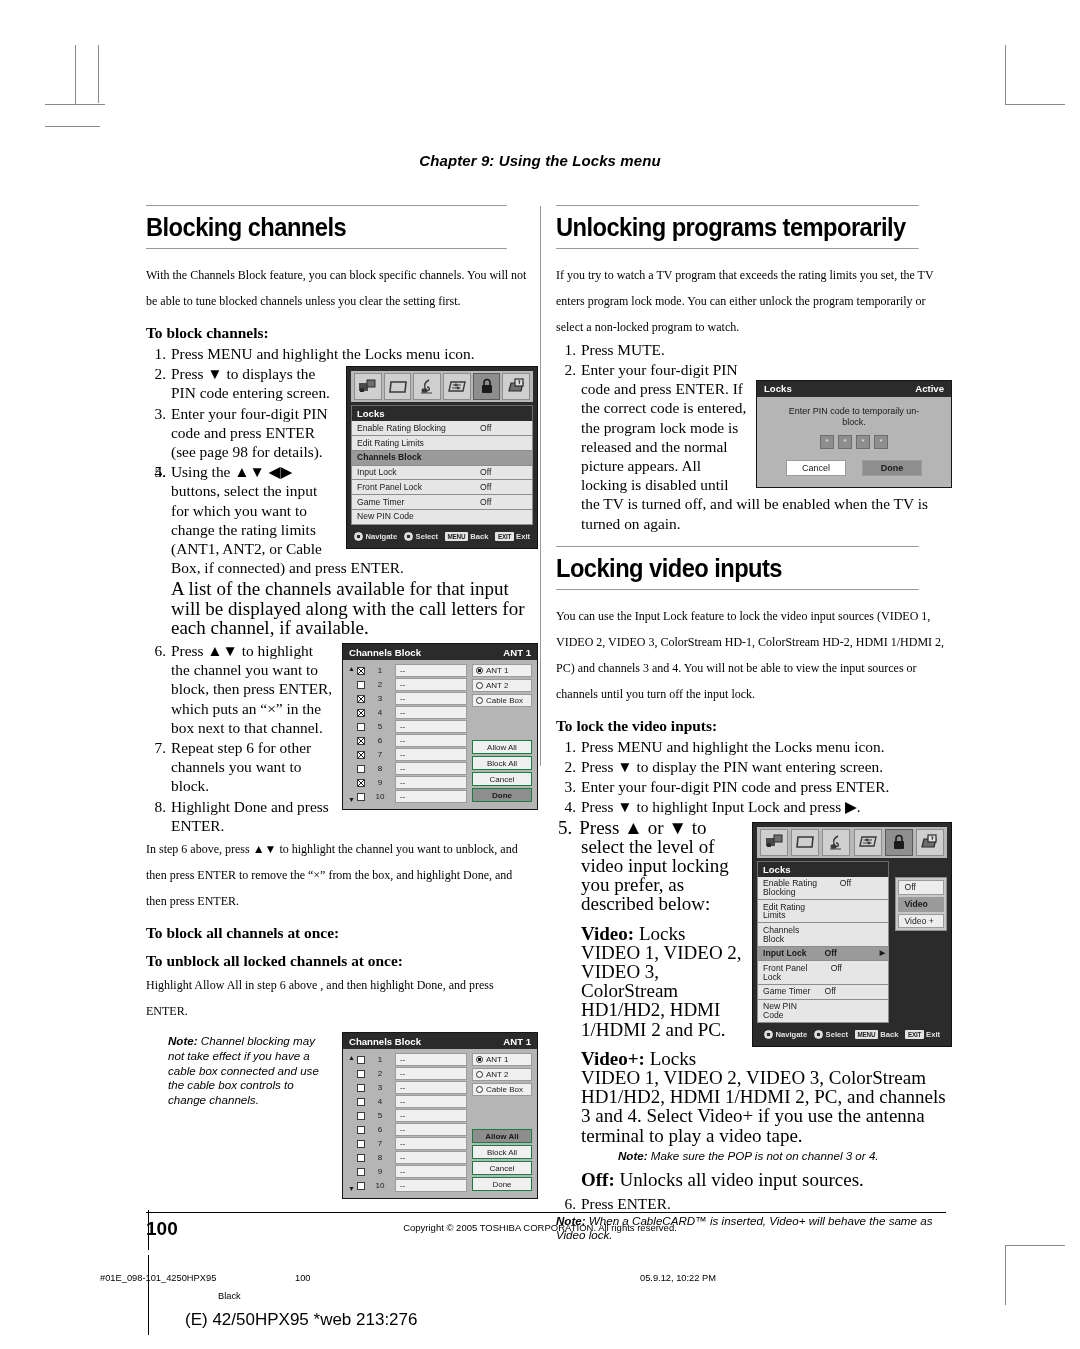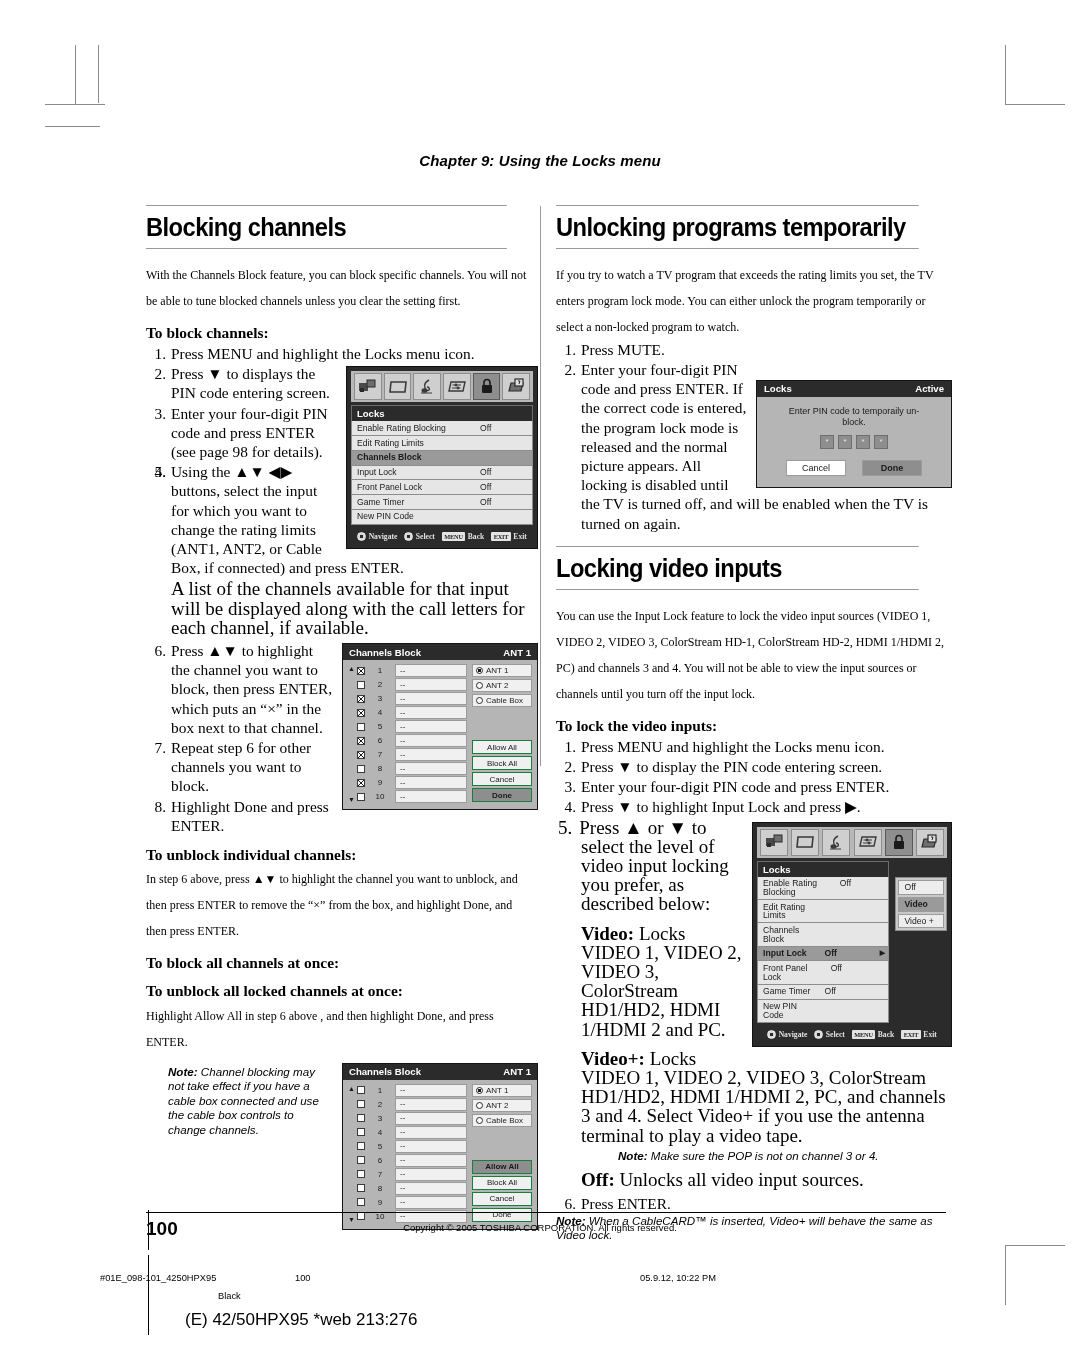--- a/index.html
+++ b/index.html
@@ -96,21 +96,21 @@
   .submenu{width:58px;margin-left:6px;margin-top:16px;background:#c8c8c8;padding:2px;border:1px solid #8d8d8d;}
   .submenu div{
     font-family:"Liberation Sans", sans-serif;font-size:8.6px;color:#1a1a1a;
     background:#ededed;border:1px solid #9b9b9b;margin-bottom:2px;padding:2.2px 5px;line-height:1;
   }
   .submenu div.hl{background:#9a9a9a;font-weight:bold;}
   .submenu div:last-child{margin-bottom:0;}
 
   .osd-nav{
     margin:4px 4px 4px 4px;background:#2b2b2b;color:#e2e2e2;
-    font-family:Liberation Serif, serif;font-size:7.6px;font-weight:bold;
+    font-family:Liberation Sans, sans-serif;font-size:7.6px;font-weight:bold;
     display:flex;justify-content:center;gap:7px;padding:3px 0;
   }
   .osd-nav .k{display:inline-flex;align-items:center;gap:2.5px;}
   .keycircle{
     width:9px;height:9px;border-radius:50%;background:#d8d8d8;display:inline-block;
     border:1.5px solid #f0f0f0;box-sizing:border-box;
   }
   .keycircle.dot{background:radial-gradient(circle,#2b2b2b 0 30%,#d8d8d8 31% 100%);}
   .keybox{
     background:#e4e4e4;color:#1f1f1f;font-size:6.3px;font-weight:bold;
@@ -410,21 +410,20 @@
       </div>
     </div>
 
     <ol class="steps" style="margin-top:4px;">
       <li style="width:188px;"><span class="num">6.</span><span>Press ▲▼ to highlight the channel you want to block, then press ENTER, which puts an “×” in the box next to that channel.</span></li>
       <li style="width:188px;"><span class="num">7.</span><span>Repeat step 6 for other channels you want to block.</span></li>
       <li style="width:188px;"><span class="num">8.</span><span>Highlight Done and press ENTER.</span></li>
     </ol>
     <div class="clear"></div>
 
-    <div class="bold-head">To unblock individual channels:</div>
     <p class="body">In step 6 above, press ▲▼ to highlight the channel you want to unblock, and then press ENTER to remove the “×” from the box, and highlight Done, and then press ENTER.</p>
 
     <div class="bold-head">To block all channels at once:</div>
 
     <div class="bold-head">To unblock all locked channels at once:</div>
     <p class="body">Highlight Allow All in step 6 above , and then highlight Done, and press ENTER.</p>
 
     <div class="cbd floatR" style="width:196px;margin-top:8px;margin-right:-4px;">
       <div class="cbd-title">
         <span>Channels Block</span>
@@ -553,21 +552,21 @@
     <div class="clear"></div>
 
     <h1 class="sec rule-top rule-bot" style="margin-top:12px;">Locking video inputs</h1>
 
     <p class="body gap">You can use the Input Lock feature to lock the video input sources (VIDEO 1, VIDEO 2, VIDEO 3, ColorStream HD-1, ColorStream HD-2, HDMI 1/HDMI 2, PC) and channels 3 and 4. You will not be able to view the input sources or channels until you turn off the input lock.</p>
 
     <div class="bold-head">To lock the video inputs:</div>
 
     <ol class="steps">
       <li><span class="num">1.</span><span>Press MENU and highlight the Locks menu icon.</span></li>
-      <li><span class="num">2.</span><span>Press ▼ to display the PIN code entering screen.</span></li>
+      <li><span class="num">2.</span><span>Press ▼ to display the PIN want entering screen.</span></li>
       <li><span class="num">3.</span><span>Enter your four-digit PIN code and press ENTER.</span></li>
       <li><span class="num">4.</span><span>Press ▼ to highlight Input Lock and press ▶.</span></li>
     </ol>
 
     <div class="osd floatR" style="width:200px;margin-top:4px;margin-right:-6px;">
       <div class="osd-icons">
         <div class="ic">
           <svg width="19" height="16" viewBox="0 0 19 16">
               <rect x="1" y="4" width="9" height="8" fill="#4a4a4a"></rect>
               <rect x="9" y="1" width="8" height="7" fill="#6e6e6e" stroke="#2a2a2a" stroke-width="1"></rect>

